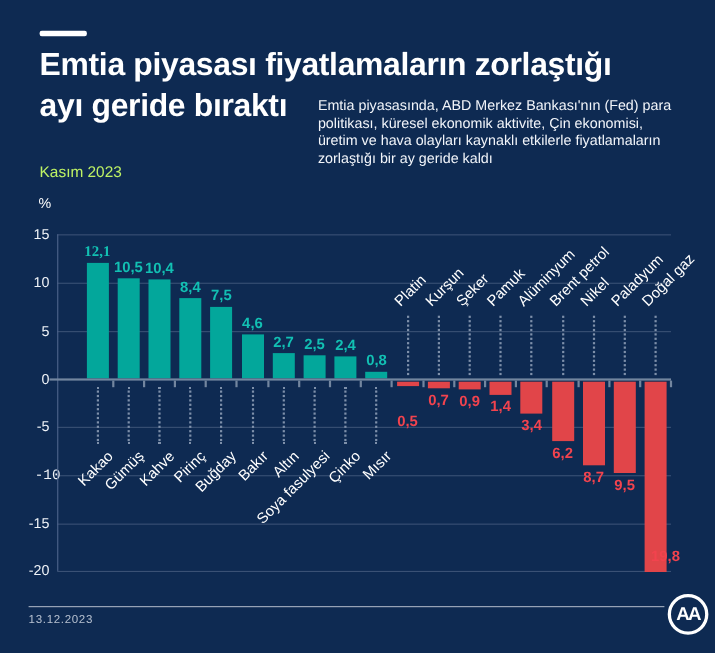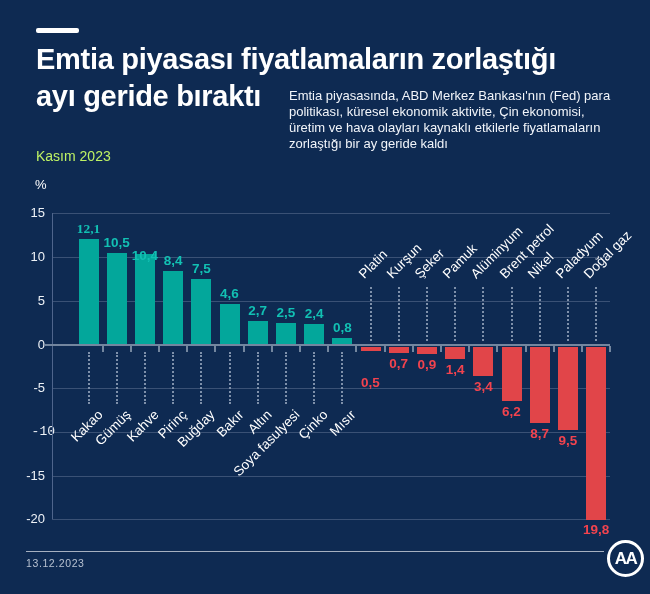--- a/index.html
+++ b/index.html
@@ -73,21 +73,21 @@
       <div class="axis-v" style="left: 52px; top: 213px; height: 306.3px;"></div>
       <div class="bar pos" style="left: 78.5px; top: 238.746px; width: 20px; height: 105.754px;"></div>
       <div class="val pos" style="left: 66.5px; top: 220.746px; font-family: Liberation Serif, serif;">12,1</div>
       <div class="dotline" style="left: 87.5px; top: 352px; height: 52px;"></div>
       <div class="cat pos" style="left: -55.5px; top: 407px;">Kakao</div>
       <div class="bar pos" style="left: 106.7px; top: 252.73px; width: 20px; height: 91.77px;"></div>
       <div class="val pos" style="left: 94.7px; top: 234.73px;">10,5</div>
       <div class="dotline" style="left: 115.7px; top: 352px; height: 52px;"></div>
       <div class="cat pos" style="left: -27.3px; top: 407px;">Gümüş</div>
       <div class="bar pos" style="left: 134.9px; top: 253.604px; width: 20px; height: 90.896px;"></div>
-      <div class="val pos" style="left: 122.9px; top: 235.604px; margin-top: 12px;">10,4</div>
+      <div class="val pos" style="left: 122.9px; top: 235.604px;">10,4</div>
       <div class="dotline" style="left: 143.9px; top: 352px; height: 52px;"></div>
       <div class="cat pos" style="left: 0.9px; top: 407px;">Kahve</div>
       <div class="bar pos" style="left: 163.1px; top: 271.084px; width: 20px; height: 73.416px;"></div>
       <div class="val pos" style="left: 151.1px; top: 253.084px;">8,4</div>
       <div class="dotline" style="left: 172.1px; top: 352px; height: 52px;"></div>
       <div class="cat pos" style="left: 29.1px; top: 407px;">Pirinç</div>
       <div class="bar pos" style="left: 191.3px; top: 278.95px; width: 20px; height: 65.55px;"></div>
       <div class="val pos" style="left: 179.3px; top: 260.95px;">7,5</div>
       <div class="dotline" style="left: 200.3px; top: 352px; height: 52px;"></div>
       <div class="cat pos" style="left: 57.3px; top: 407px;">Buğday</div>
@@ -137,21 +137,21 @@
       <div class="cat neg" style="left: 507.5px; top: 265px;">Brent petrol</div>
       <div class="bar neg" style="left: 529.7px; top: 346.5px; width: 20px; height: 76.038px;"></div>
       <div class="val neg" style="left: 517.7px; top: 425.538px;">8,7</div>
       <div class="dotline" style="left: 538.7px; top: 287px; height: 54px;"></div>
       <div class="cat neg" style="left: 535.7px; top: 265px;">Nikel</div>
       <div class="bar neg" style="left: 557.9px; top: 346.5px; width: 20px; height: 83.03px;"></div>
       <div class="val neg" style="left: 545.9px; top: 432.53px;">9,5</div>
       <div class="dotline" style="left: 566.9px; top: 287px; height: 54px;"></div>
       <div class="cat neg" style="left: 563.9px; top: 265px;">Paladyum</div>
       <div class="bar neg" style="left: 586.1px; top: 346.5px; width: 20px; height: 173.052px;"></div>
-      <div class="val neg" style="left: 574.1px; top: 522px;">19,8</div>
+      <div class="val neg" style="left: 574.1px; top: 498px; text-align: right;">19,8</div>
       <div class="dotline" style="left: 595.1px; top: 287px; height: 54px;"></div>
       <div class="cat neg" style="left: 592.1px; top: 265px;">Doğal gaz</div>
       <div class="xtick" style="left: 101.6px; top: 346px;"></div>
       <div class="xtick" style="left: 129.8px; top: 346px;"></div>
       <div class="xtick" style="left: 158px; top: 346px;"></div>
       <div class="xtick" style="left: 186.2px; top: 346px;"></div>
       <div class="xtick" style="left: 214.4px; top: 346px;"></div>
       <div class="xtick" style="left: 242.6px; top: 346px;"></div>
       <div class="xtick" style="left: 270.8px; top: 346px;"></div>
       <div class="xtick" style="left: 299px; top: 346px;"></div>

